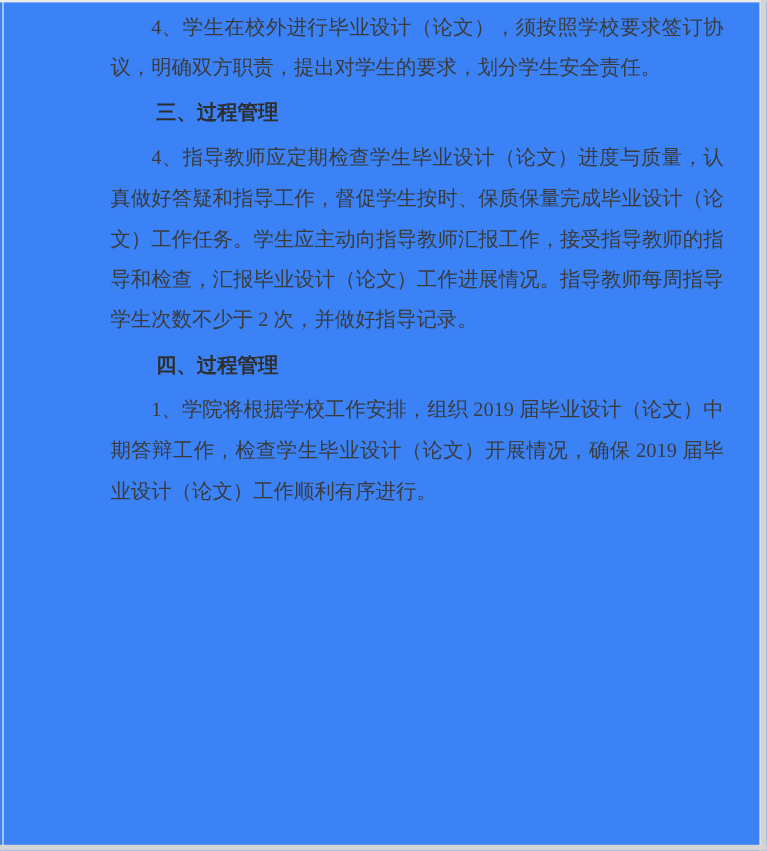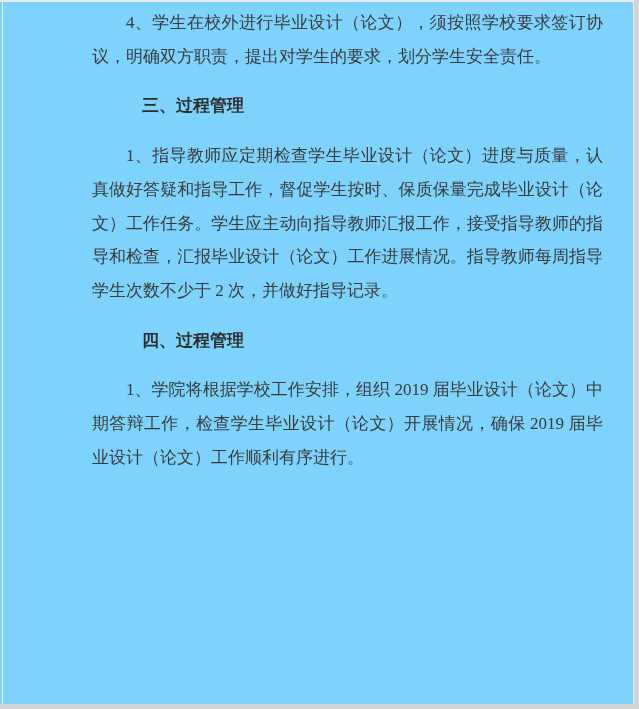--- a/index.html
+++ b/index.html
@@ -9,21 +9,21 @@
   body {
     width: 639px;
     height: 709px;
     background: #ffffff;
     overflow: hidden;
   }
   .page {
     position: relative;
     width: 639px;
     height: 709px;
-    background: #7dd3fc;
+    background: #3b82f6;
     box-sizing: border-box;
     overflow: hidden;
   }
   .content {
     position: absolute;
     left: 92px;
     top: 0;
     width: 511px;
     padding-top: 6px;
     font-family: "Liberation Serif", "DejaVu Serif", serif;
@@ -31,21 +31,21 @@
     line-height: 33.7px;
     color: #3b3b3b;
     text-align: justify;
     letter-spacing: 0;
   }
   .para {
     margin: 0;
     text-indent: 2em;
   }
   .heading {
-    margin: 16px;
+    margin: 4px;
     text-indent: 2em;
     font-size: 17px;
     font-weight: bold;
     color: #2e2e2e;
   }
   .edge {
     position: absolute;
     pointer-events: none;
   }
   .edge-top {
@@ -70,21 +70,21 @@
     background: #d4d4d4;
   }
 </style>
 </head>
 <body>
 
 <div class="page">
   <div class="content">
     <p class="para">4、学生在校外进行毕业设计（论文），须按照学校要求签订协议，明确双方职责，提出对学生的要求，划分学生安全责任。</p>
     <h3 class="heading">三、过程管理</h3>
-    <p class="para">1、指导教师应定期检查学生毕业设计（论文）进度与质量，认真做好答疑和指导工作，督促学生按时、保质保量完成毕业设计（论文）工作任务。学生应主动向指导教师汇报工作，接受指导教师的指导和检查，汇报毕业设计（论文）工作进展情况。指导教师每周指导学生次数不少于 2 次，并做好指导记录。</p>
+    <p class="para">4、指导教师应定期检查学生毕业设计（论文）进度与质量，认真做好答疑和指导工作，督促学生按时、保质保量完成毕业设计（论文）工作任务。学生应主动向指导教师汇报工作，接受指导教师的指导和检查，汇报毕业设计（论文）工作进展情况。指导教师每周指导学生次数不少于 2 次，并做好指导记录。</p>
     <h3 class="heading">四、过程管理</h3>
     <p class="para">1、学院将根据学校工作安排，组织 2019 届毕业设计（论文）中期答辩工作，检查学生毕业设计（论文）开展情况，确保 2019 届毕业设计（论文）工作顺利有序进行。</p>
   </div>
 
   <div class="edge edge-top"></div>
   <div class="edge edge-left"></div>
   <div class="edge edge-right"></div>
   <div class="edge edge-bottom"></div>
 </div>
 

